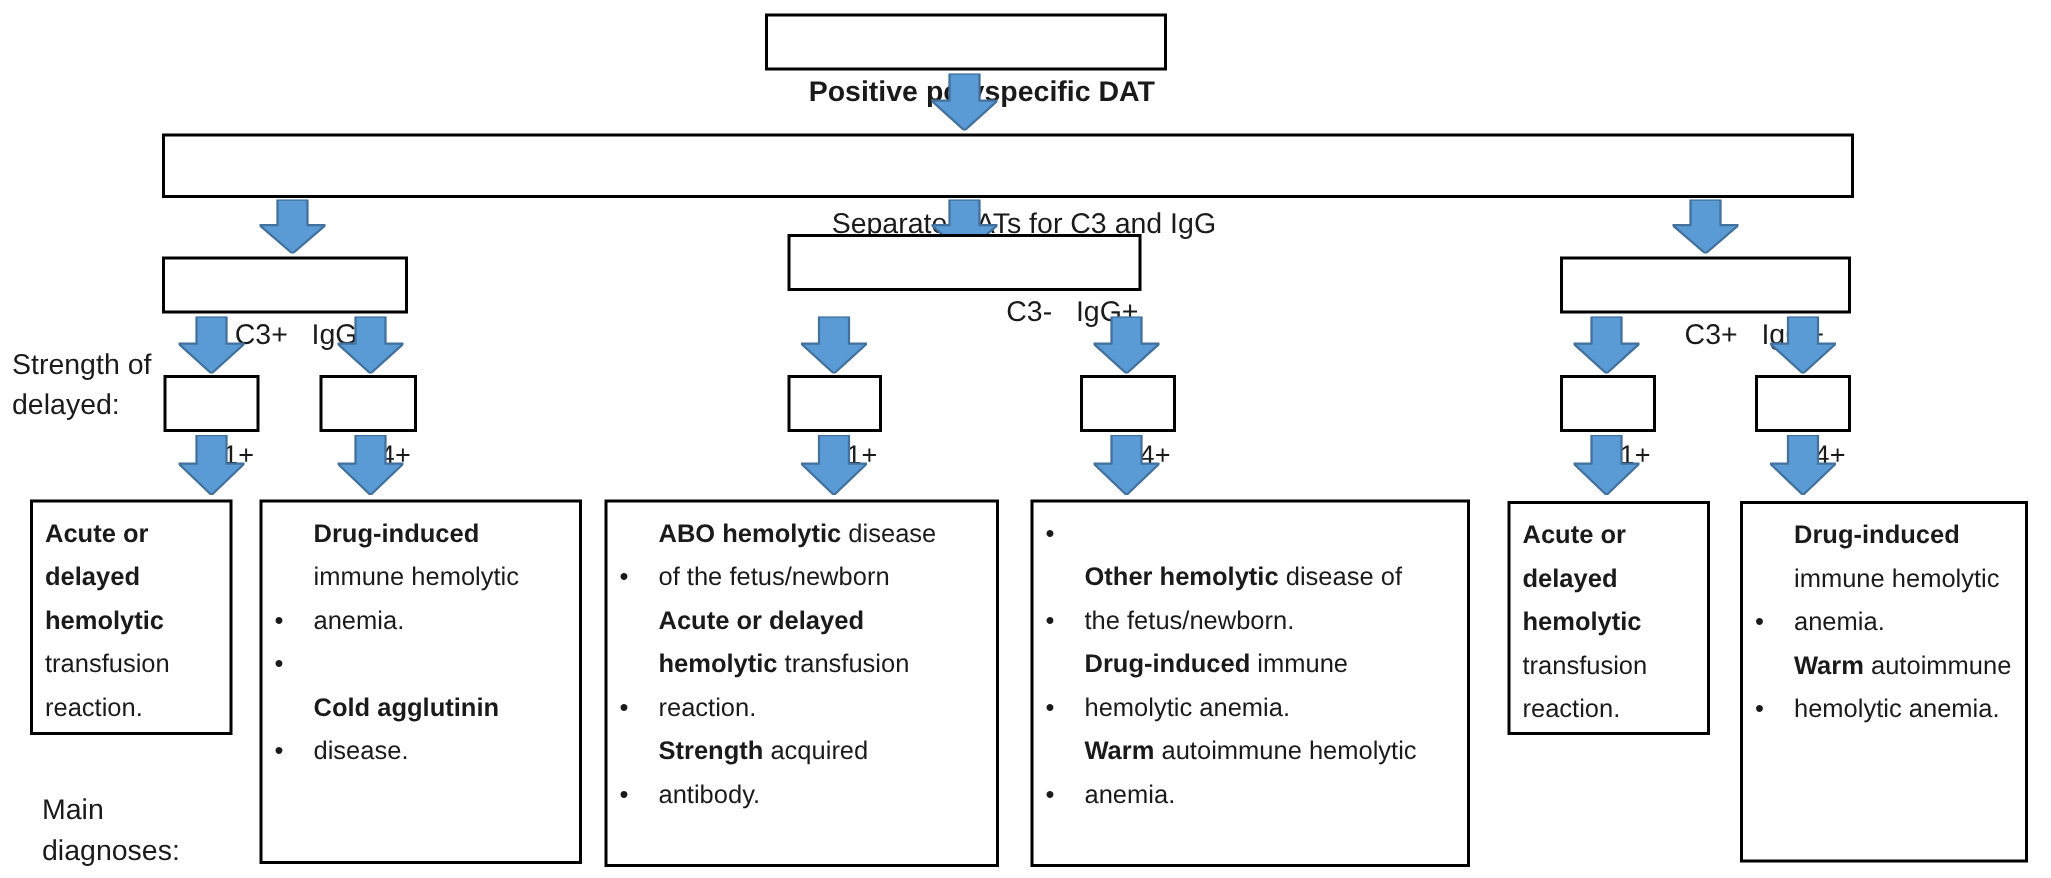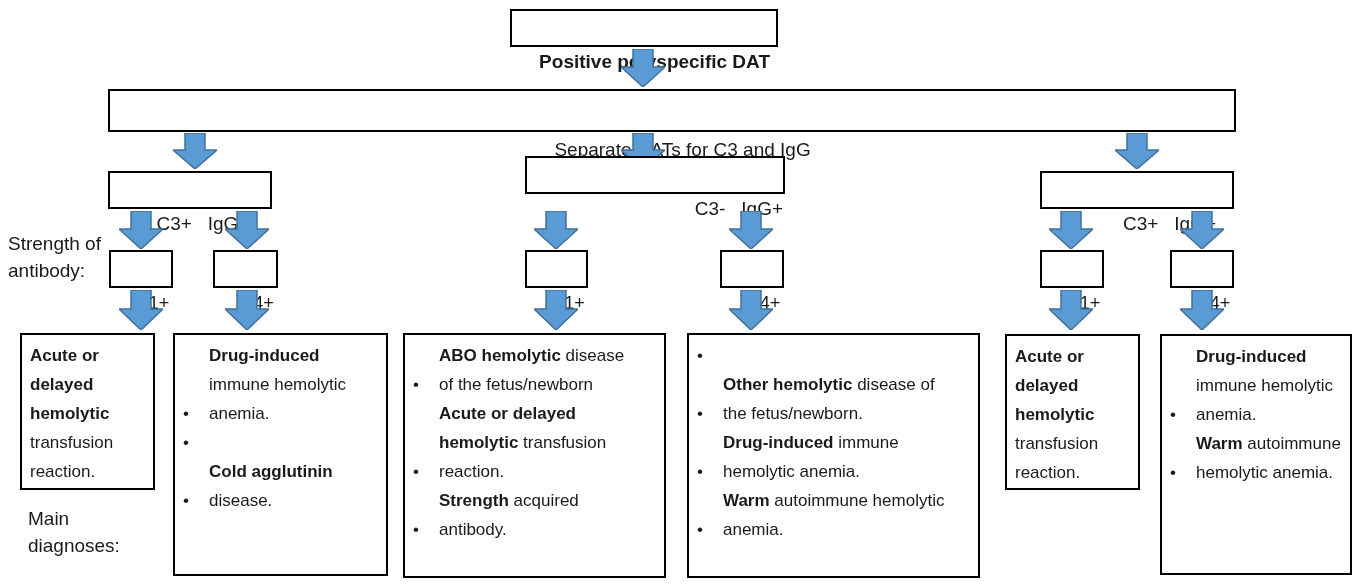--- a/index.html
+++ b/index.html
@@ -76,28 +76,28 @@
     </div>
   <div class="arrow" style="left:1115px;top:133px;height:36px;">
       <svg viewBox="0 0 44 40" preserveAspectRatio="none">
         <polygon points="12,0 32,0 32,19 44,19 22,40 0,19 12,19" fill="#5B9BD5" stroke="#41719C" stroke-width="1.5" vector-effect="non-scaling-stroke"></polygon>
       </svg>
     </div>
 
   <div class="box result-box" style="left:108px;top:171px;width:164px;height:38px;">
     <span>C3+   IgG-</span>
   </div>
-  <div class="box result-box" style="left:525px;top:156px;width:260px;height:38px;text-align:right;">
+  <div class="box result-box" style="left:525px;top:156px;width:236px;height:38px;text-align:right;">
     <span>C3-   IgG+</span>
   </div>
   <div class="box result-box" style="left:1040px;top:171px;width:194px;height:38px;padding-left:44px;">
     <span>C3+   IgG+</span>
   </div>
 
-  <div class="side-label" style="left:8px;top:230px;width:96px;">Strength of antibody:</div>
+  <div class="side-label" style="left:8px;top:230px;width:96px;">Strength of delayed:</div>
 
   <div class="arrow" style="left:119px;top:211px;height:38px;">
       <svg viewBox="0 0 44 40" preserveAspectRatio="none">
         <polygon points="12,0 32,0 32,19 44,19 22,40 0,19 12,19" fill="#5B9BD5" stroke="#41719C" stroke-width="1.5" vector-effect="non-scaling-stroke"></polygon>
       </svg>
     </div>
   <div class="arrow" style="left:225px;top:211px;height:38px;">
       <svg viewBox="0 0 44 40" preserveAspectRatio="none">
         <polygon points="12,0 32,0 32,19 44,19 22,40 0,19 12,19" fill="#5B9BD5" stroke="#41719C" stroke-width="1.5" vector-effect="non-scaling-stroke"></polygon>
       </svg>
@@ -166,21 +166,21 @@
       <svg viewBox="0 0 44 40" preserveAspectRatio="none">
         <polygon points="12,0 32,0 32,19 44,19 22,40 0,19 12,19" fill="#5B9BD5" stroke="#41719C" stroke-width="1.5" vector-effect="non-scaling-stroke"></polygon>
       </svg>
     </div>
   <div class="arrow" style="left:1180px;top:290px;height:40px;">
       <svg viewBox="0 0 44 40" preserveAspectRatio="none">
         <polygon points="12,0 32,0 32,19 44,19 22,40 0,19 12,19" fill="#5B9BD5" stroke="#41719C" stroke-width="1.5" vector-effect="non-scaling-stroke"></polygon>
       </svg>
     </div>
 
-  <div class="side-label" style="left:28px;top:505px;width:120px;">Main diagnoses:</div>
+  <div class="side-label" style="left:28px;top:527px;width:120px;">Main diagnoses:</div>
 
   <div class="diag-box" style="left:20px;top:333px;width:135px;height:157px;padding-left:8px;">
       <div class="diag-item">
         <span class="diag-text"><strong>Acute or delayed hemolytic</strong> transfusion reaction.</span>
       </div>
     </div>
 
   <div class="diag-box" style="left:173px;top:333px;width:215px;height:243px;padding-right:31px;">
       <div class="diag-item">
         <span class="bullet">•</span>

